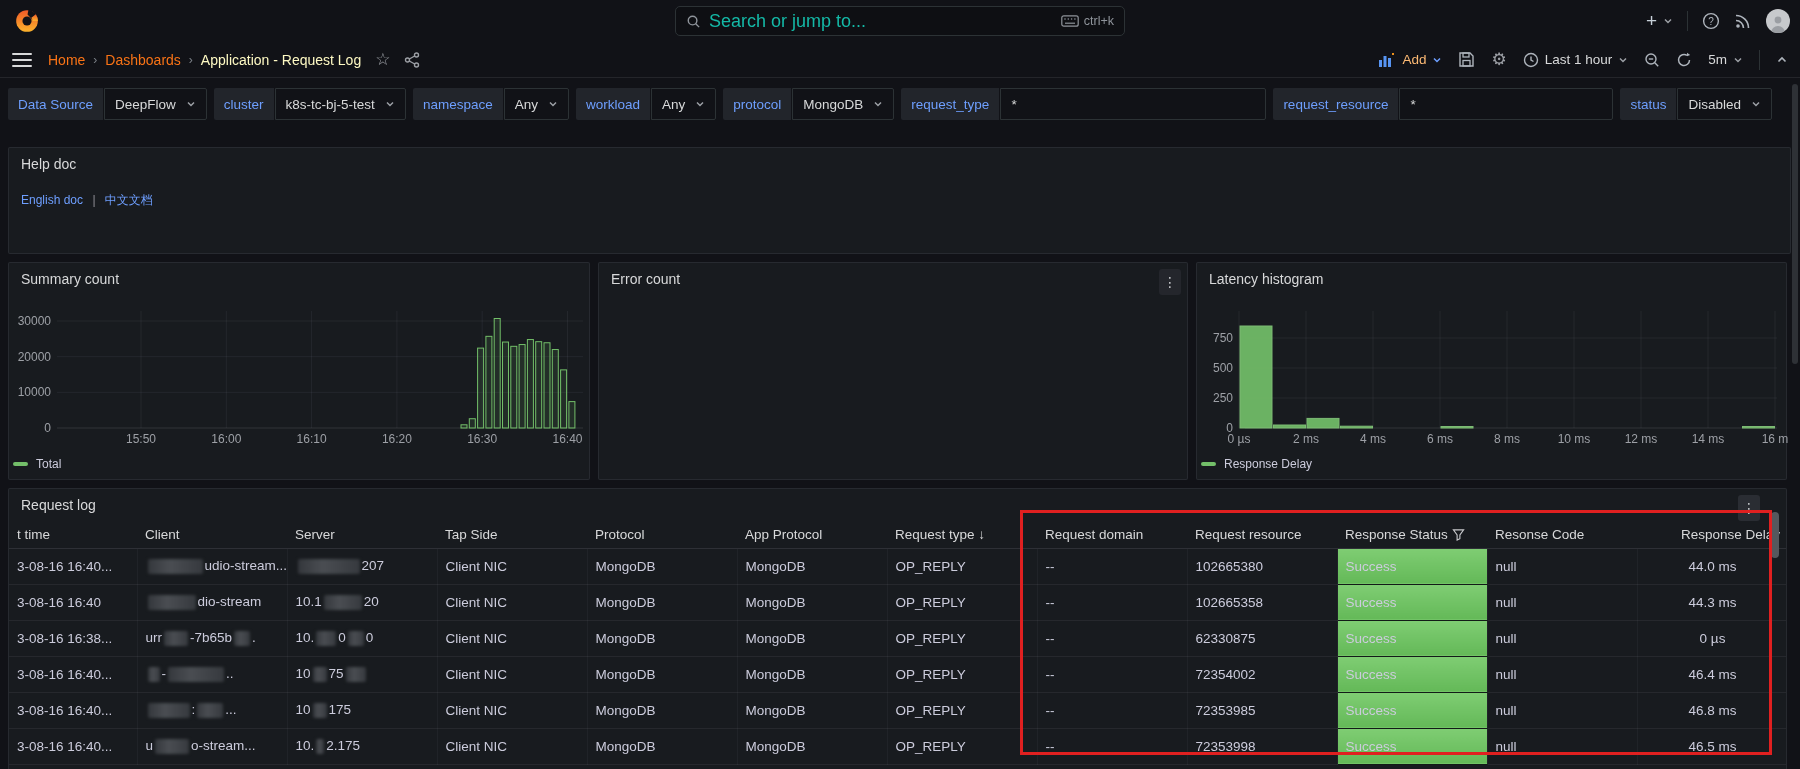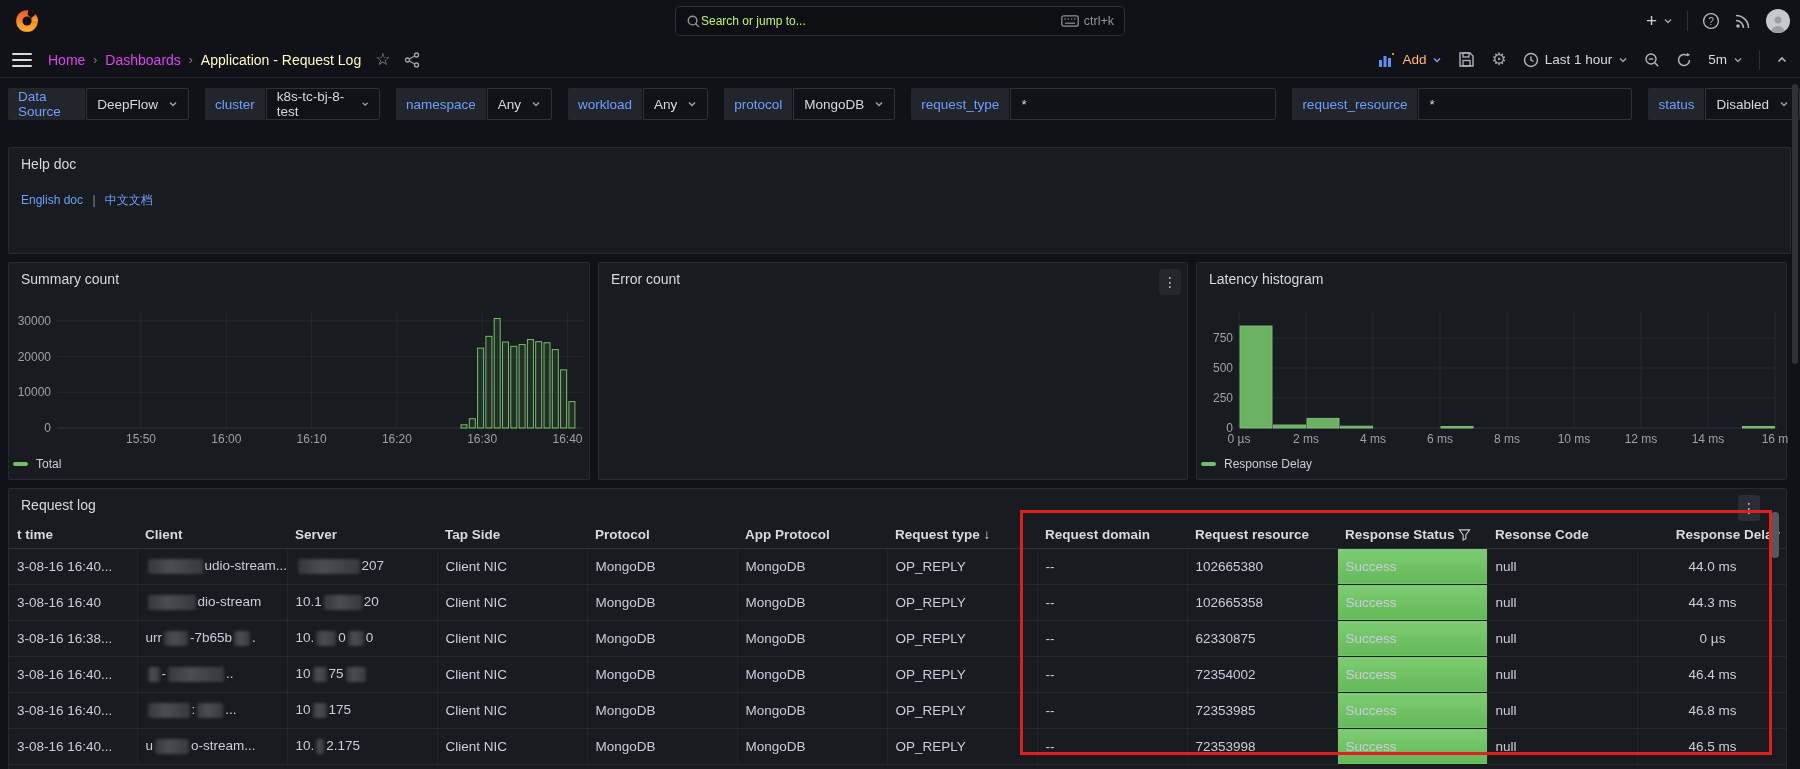--- a/index.html
+++ b/index.html
@@ -3,56 +3,56 @@
 <meta charset="utf-8">
 <style>
   *{box-sizing:border-box;margin:0;padding:0}
   html,body{width:1800px;height:769px;overflow:hidden}
   body{position:relative;background:#111217;color:#ccccdc;font-family:"Liberation Sans","DejaVu Sans",sans-serif;font-size:14px}
   .icon{display:inline-flex;align-items:center;justify-content:center;color:#9da0a6}
   svg{display:block}
   
   .topbar{position:absolute;left:0;top:0;width:1800px;height:42px;background:#111217;display:flex;align-items:center;padding:0 14px}
   .searchbox{position:absolute;left:675px;top:6px;width:450px;height:30px;background:#0e0f13;border:1px solid #2c3235;border-radius:5px;display:flex;align-items:center;padding:0 10px;color:#8e8e93}
-  .searchbox .ph{flex:1;margin-left:0;font-size:12px;color:#bef264}
+  .searchbox .ph{flex:1;margin-left:8px;font-size:18px;color:#14b8a6}
   .shortcut{display:flex;align-items:center;gap:5px;color:#8f949b;font-size:12.5px}
   .topbar-right{position:absolute;right:10px;top:0;height:42px;display:flex;align-items:center;gap:14px}
   .vdiv{width:1px;height:20px;background:#2c3235}
   .avatar{width:24px;height:24px;border-radius:50%;background:#c7c9cc;overflow:hidden;display:flex;align-items:flex-end;justify-content:center}
   
   .navbar{position:absolute;left:0;top:42px;width:1800px;height:36px;background:#111217;border-bottom:1px solid rgba(204,204,220,0.10);display:flex;align-items:center;padding:0 12px}
   .burger{width:20px;display:flex;flex-direction:column;gap:4px;margin-right:16px;cursor:pointer}
   .burger div{height:2px;background:#d8d9da;border-radius:1px}
   .crumbs{display:flex;align-items:center;gap:8px;font-size:14px}
-  .crumbs .item{color:#d946ef;cursor:pointer}
+  .crumbs .item{color:#f97316;cursor:pointer}
   .crumbs .sep{color:#7b8087;font-size:12px}
   .crumbs .current{color:#fef9c3}
   .nav-tools{margin-left:auto;display:flex;align-items:center;gap:16px;color:#c7d0d9}
   .tool{display:flex;align-items:center;gap:6px;cursor:pointer;color:#aeb4bc}
   .tool .lbl{color:#d8d9da;font-size:13.5px}
   .add-lbl{color:#fdba74;font-size:13.5px}
   
-  .filter-row{position:absolute;left:8px;top:88px;display:flex;align-items:flex-start;gap:16px}
+  .filter-row{position:absolute;left:8px;top:88px;display:flex;align-items:flex-start;gap:7px}
   .filter-group{display:flex;align-items:stretch;gap:1px;height:32px}
   .f-label{background:#22252b;color:#6e9fff;display:flex;align-items:center;padding:0 10px;font-size:13.5px;border-radius:2px 0 0 2px}
   .f-value{background:#111217;border:1px solid #2c3235;color:#d8d9da;display:flex;align-items:center;gap:10px;padding:0 10px;font-size:13.5px;border-radius:0 2px 2px 0;cursor:pointer}
   .f-input{background:#111217;border:1px solid #2c3235;color:#d8d9da;display:flex;align-items:center;padding:0 10px;font-size:13.5px;border-radius:0 2px 2px 0}
   
   .panel{position:absolute;background:#181b1f;border:1px solid rgba(204,204,220,0.09);border-radius:2px}
   .panel-title{padding:8px 12px;font-size:14px;font-weight:500;color:#d8d9da;cursor:pointer;display:inline-block}
   .links{padding:12px 12px;font-size:12px}
   .links a{color:#6e9fff;text-decoration:none;cursor:pointer}
   .links .sep{color:#8e8e93;margin:0 6px}
   .nodata{position:absolute;left:0;right:0;top:45%;text-align:center;color:#8e9298;font-size:16px}
   .legend{position:absolute;left:4px;display:flex;align-items:center;gap:8px;font-size:12px;color:#ccccdc}
   .legend .dash{width:15px;height:4px;border-radius:2px}
   .kebab{position:absolute;width:22px;height:26px;border-radius:3px;background:#24262c;color:#c7c9cc;display:flex;align-items:center;justify-content:center;font-size:14px;letter-spacing:0;cursor:pointer}
   
   .rq-table{position:absolute;left:0;top:32px;border-collapse:collapse;table-layout:fixed;width:1779px;font-size:13.5px}
-  .rq-table th{height:27px;text-align:left;font-weight:700;color:#d8d9da;padding:0 8px;border-bottom:1px solid rgba(204,204,220,0.12);white-space:nowrap;overflow:hidden;cursor:pointer}
+  .rq-table th{height:27px;text-align:left;font-weight:400;color:#d8d9da;padding:0 8px;border-bottom:1px solid rgba(204,204,220,0.12);white-space:nowrap;overflow:hidden;cursor:pointer}
   .rq-table td{height:36px;padding:0 8px;border-bottom:1px solid rgba(204,204,220,0.08);border-right:1px solid rgba(204,204,220,0.05);white-space:nowrap;overflow:hidden;color:#ccccdc}
   .rq-table td:first-child{border-left:none}
   .cell-success{background:linear-gradient(180deg,#7fcd73 0%,#64b958 100%);color:#ffffff;border-bottom:1px solid rgba(10,30,10,0.35)!important}
   .delay{color:#73bf69;text-align:center}
   .redact{display:inline-block;height:15px;background:linear-gradient(90deg,#34373c,#4a4d52 40%,#36393e);filter:blur(1.6px);border-radius:2px;vertical-align:middle;margin:0 2px}
   
   .red-box{position:absolute;left:1020px;top:510px;width:752px;height:245px;border:3px solid #e02020;z-index:60;pointer-events:none}
   .tbl-scroll-thumb{position:absolute;left:1771px;top:512px;width:8px;height:46px;border-radius:4px;background:#55585d;z-index:55;cursor:pointer}
   .page-scroll{position:absolute;right:2px;top:84px;width:6px;height:280px;border-radius:3px;background:#2e3136;z-index:55;cursor:pointer}
   .axis-text{fill:#9da0a6;font-size:12px;font-family:"Liberation Sans","DejaVu Sans",sans-serif}
@@ -218,21 +218,21 @@
       <div class="f-value">
         <span>DeepFlow</span>
         <svg width="10" height="10" viewBox="0 0 10 10">
           <path d="M2 3.5 L5 6.5 L8 3.5" fill="none" stroke="#9da0a6" stroke-width="1.5"></path>
         </svg>
       </div>
     </div>
     <div class="filter-group">
        <div class="f-label">cluster</div>
       <div class="f-value">
-        <span>k8s-tc-bj-8-test</span>
+        <span>k8s-tc-bj-5-test</span>
         <svg width="10" height="10" viewBox="0 0 10 10">
           <path d="M2 3.5 L5 6.5 L8 3.5" fill="none" stroke="#9da0a6" stroke-width="1.5"></path>
         </svg>
       </div>
     </div>
     <div class="filter-group">
        <div class="f-label">namespace</div>
       <div class="f-value">
         <span>Any</span>
         <svg width="10" height="10" viewBox="0 0 10 10">

